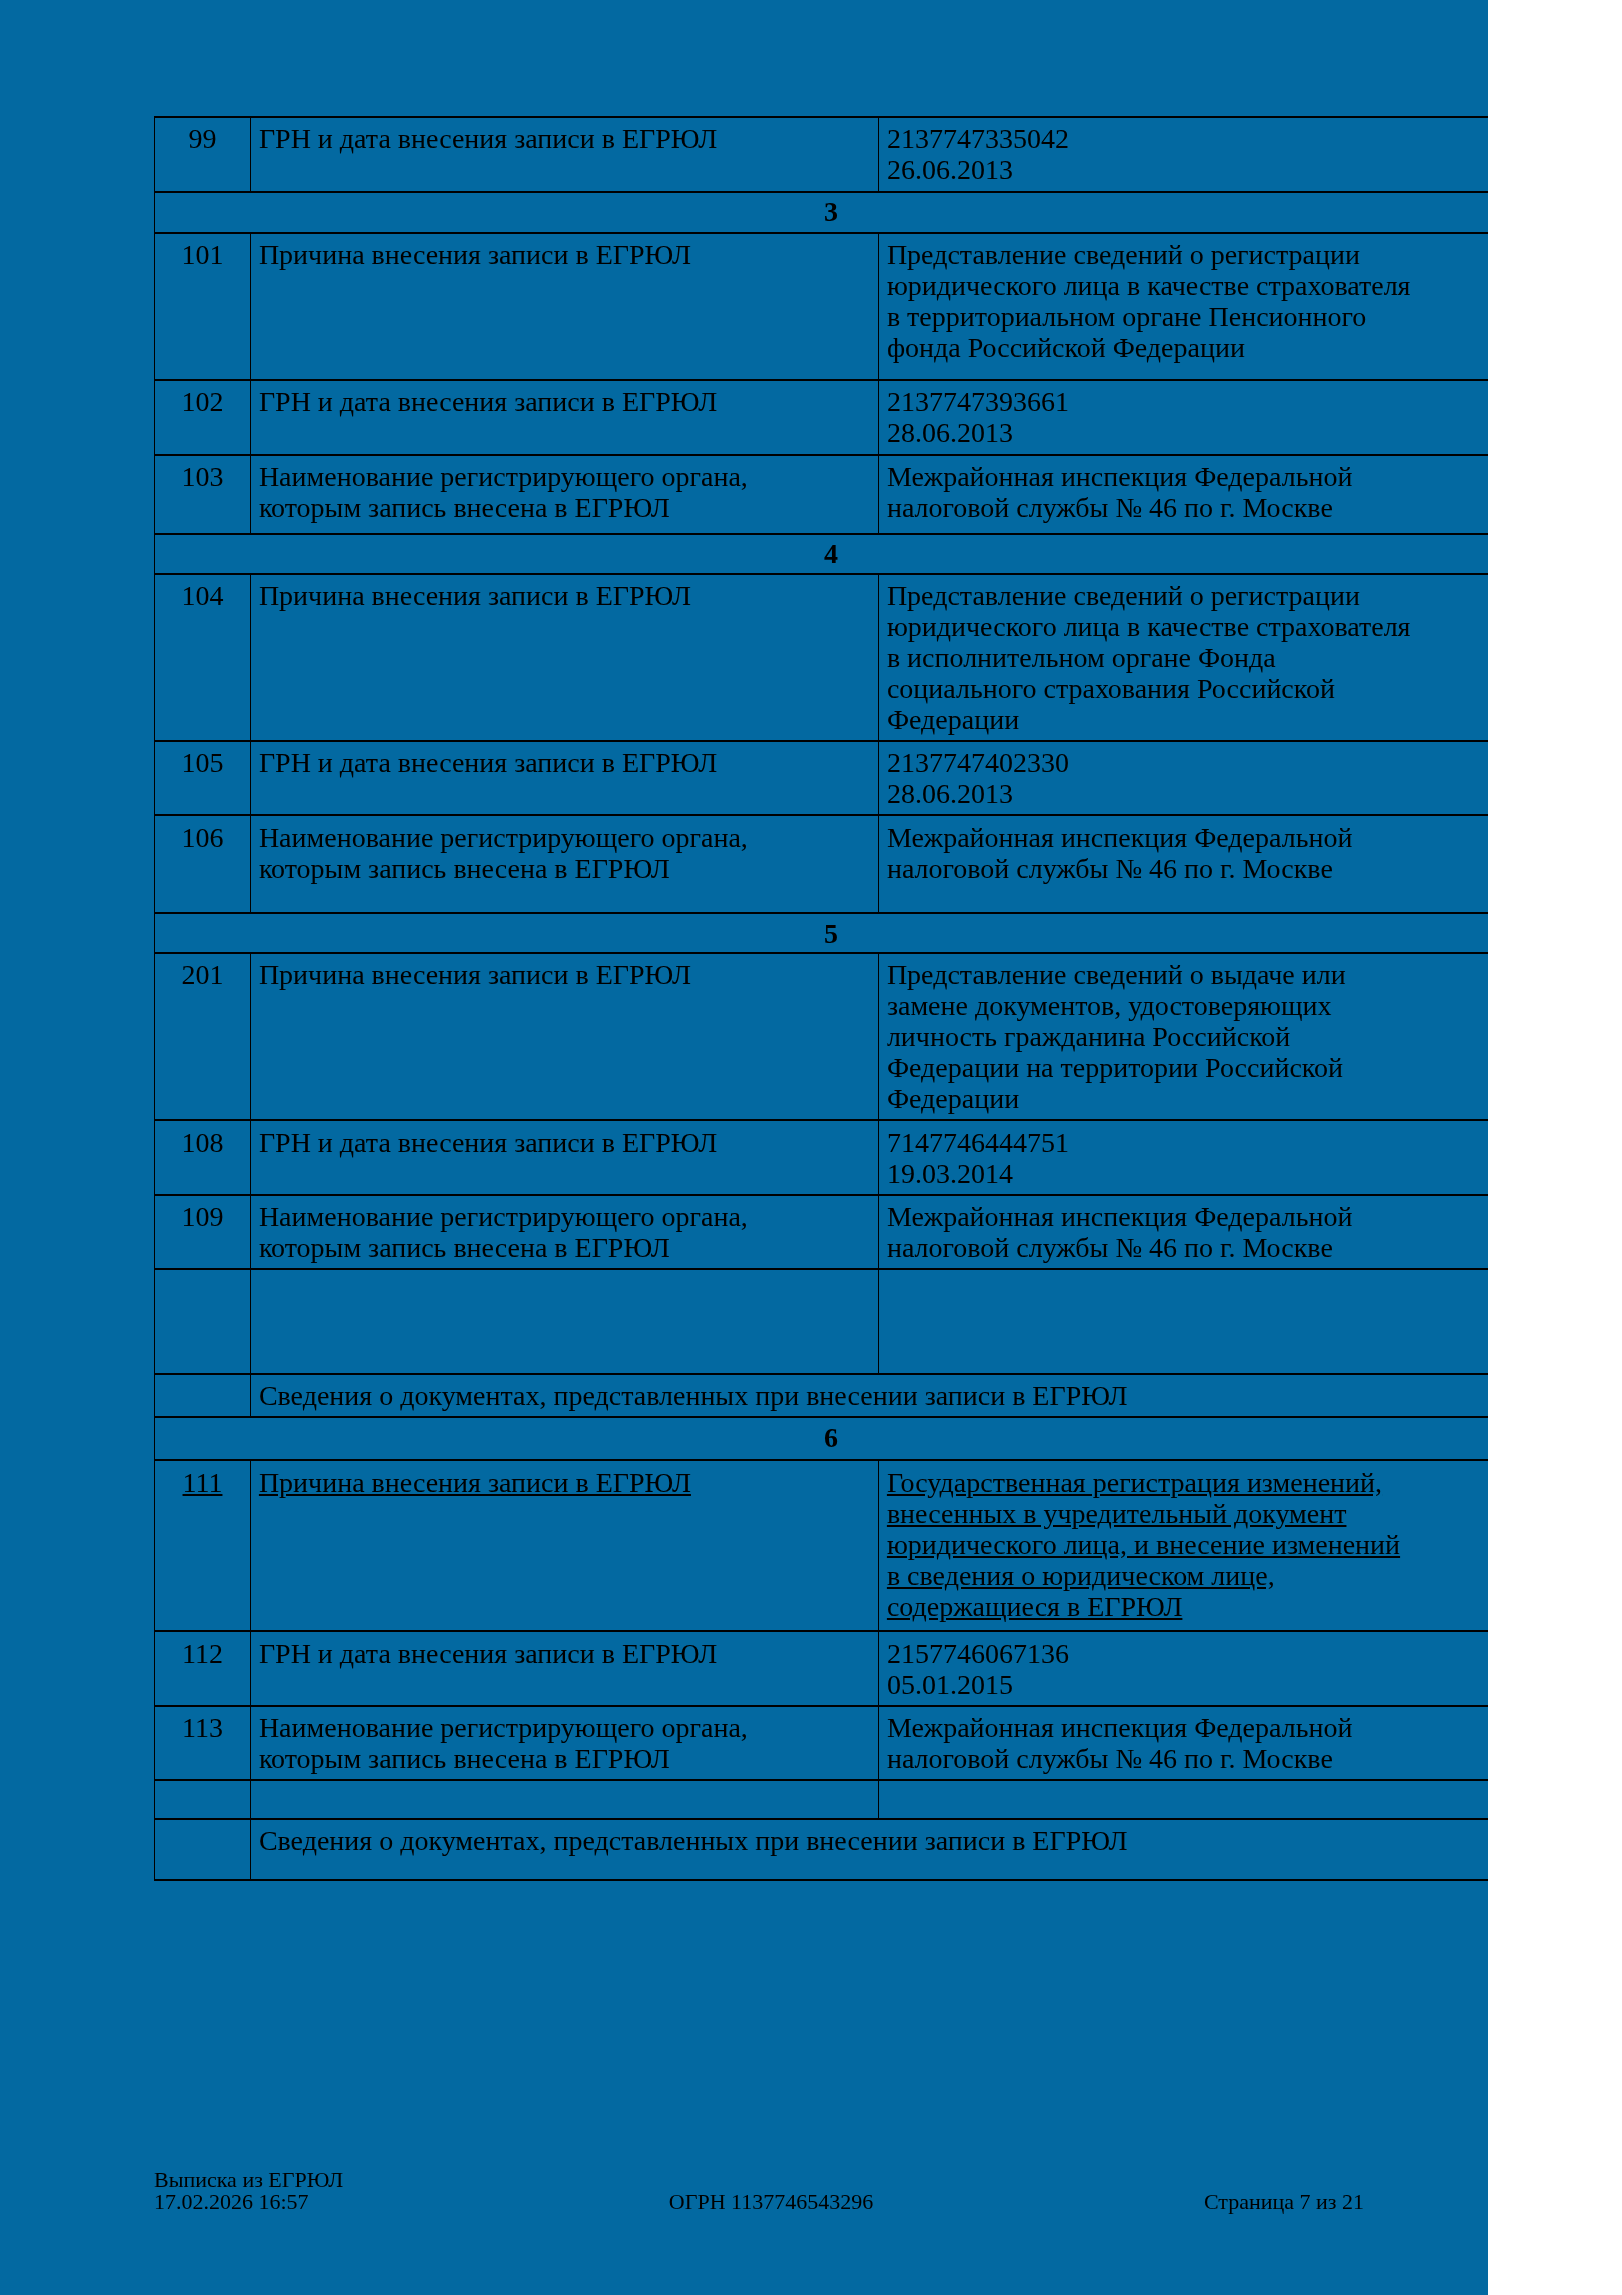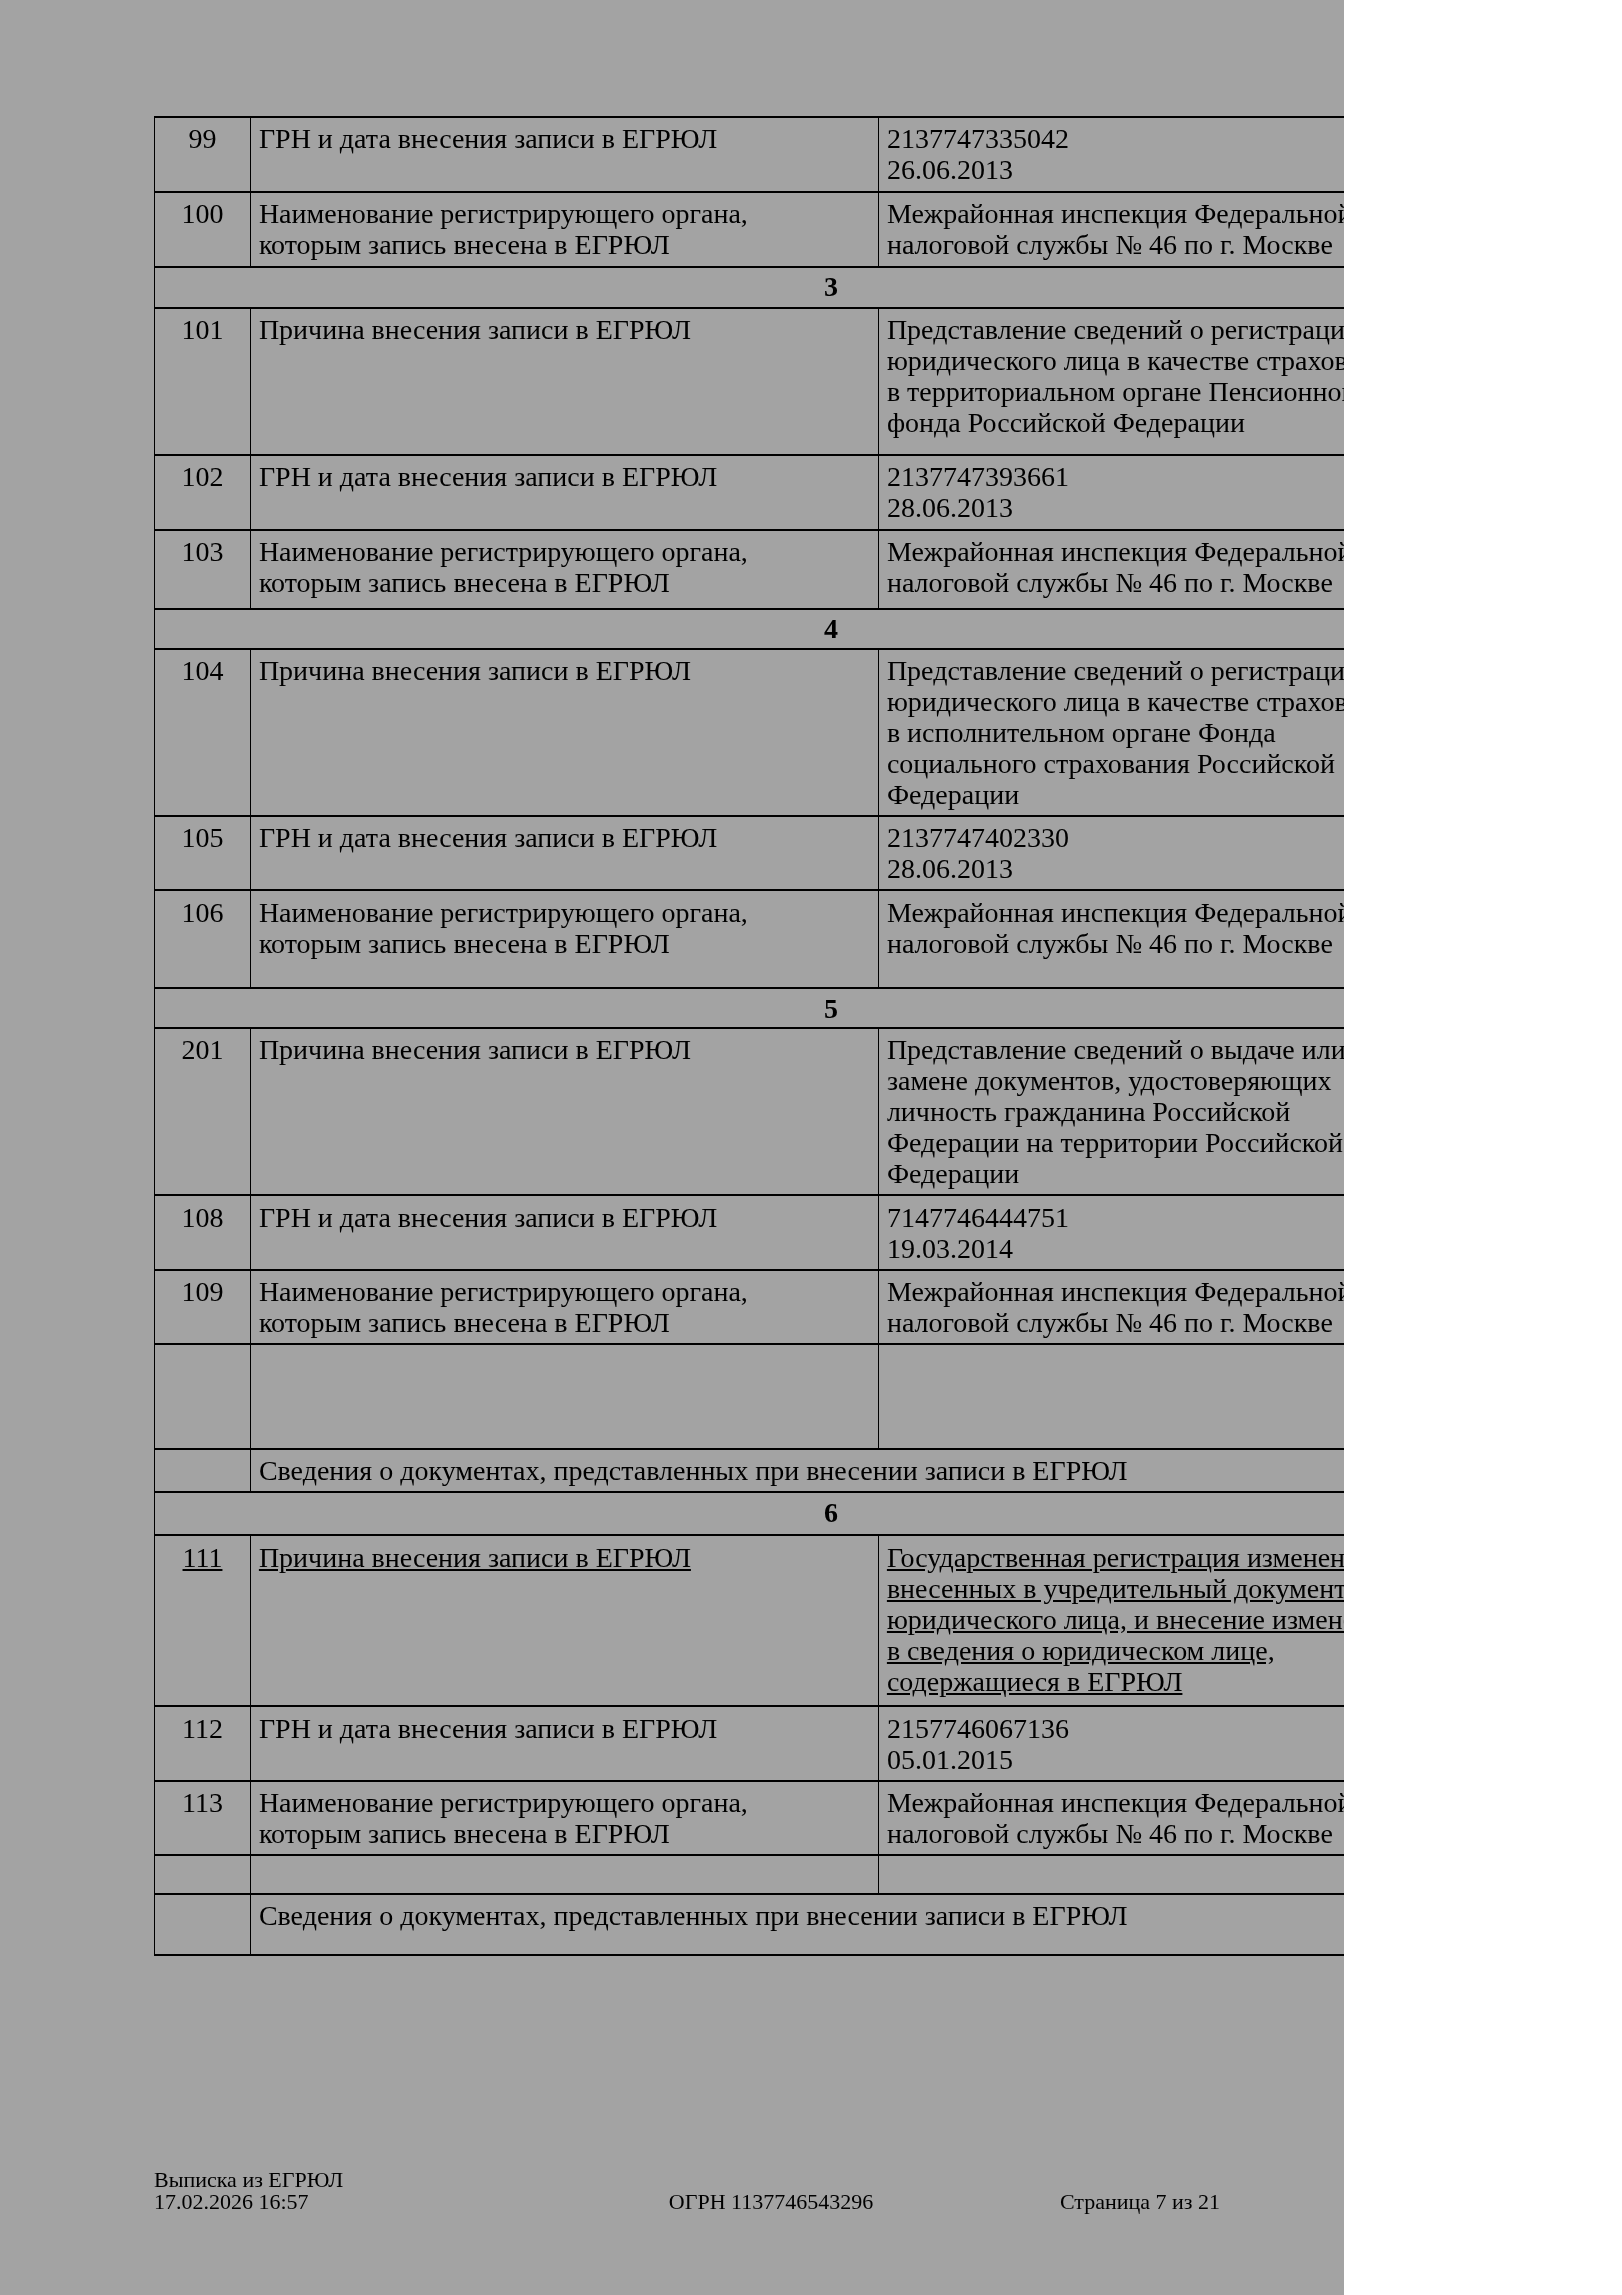--- a/index.html
+++ b/index.html
@@ -1,20 +1,20 @@
 <!DOCTYPE html>
 <html style="font-size:10.5px"><head>
 <meta charset="utf-8">
 <style>
   html,body{margin:0;padding:0}
   body{
     width:1622px;height:2295px;background:#ffffff;color:#000;
     font-family:"Liberation Serif","DejaVu Serif",serif;
   }
-  .page{position:relative;width:1344px;height:2295px;overflow:hidden;background:#a3a3a3}
+  .page{position:relative;width:1488px;height:2295px;overflow:hidden;background:#0369a1}
 
   table.egrul{
     position:absolute;left:154px;top:116px;width:1352px;
     border-collapse:collapse;table-layout:fixed;
     font-size:28px;line-height:31px;
   }
   td{
     border:1.3px solid #000;
     border-top-width:2px;border-bottom-width:2px;
     vertical-align:top;
@@ -41,27 +41,20 @@
       <col style="width:96px">
       <col style="width:628px">
       <col style="width:629px">
     </colgroup>
     <tbody>
         <tr style="height: 75px;">
           <td class="c-num">99</td>
           <td class="c-name">ГРН и дата внесения записи в ЕГРЮЛ</td>
           <td class="c-val">2137747335042
 26.06.2013</td>
-        </tr>
-        <tr style="height: 75px;">
-          <td class="c-num">100</td>
-          <td class="c-name">Наименование регистрирующего органа,
-которым запись внесена в ЕГРЮЛ</td>
-          <td class="c-val">Межрайонная инспекция Федеральной
-налоговой службы № 46 по г. Москве</td>
         </tr>
         <tr style="height: 41px;">
           <td class="c-sec" colspan="3">3</td>
         </tr>
         <tr style="height: 147px;">
           <td class="c-num">101</td>
           <td class="c-name">Причина внесения записи в ЕГРЮЛ</td>
           <td class="c-val">Представление сведений о регистрации
 юридического лица в качестве страхователя
 в территориальном органе Пенсионного

